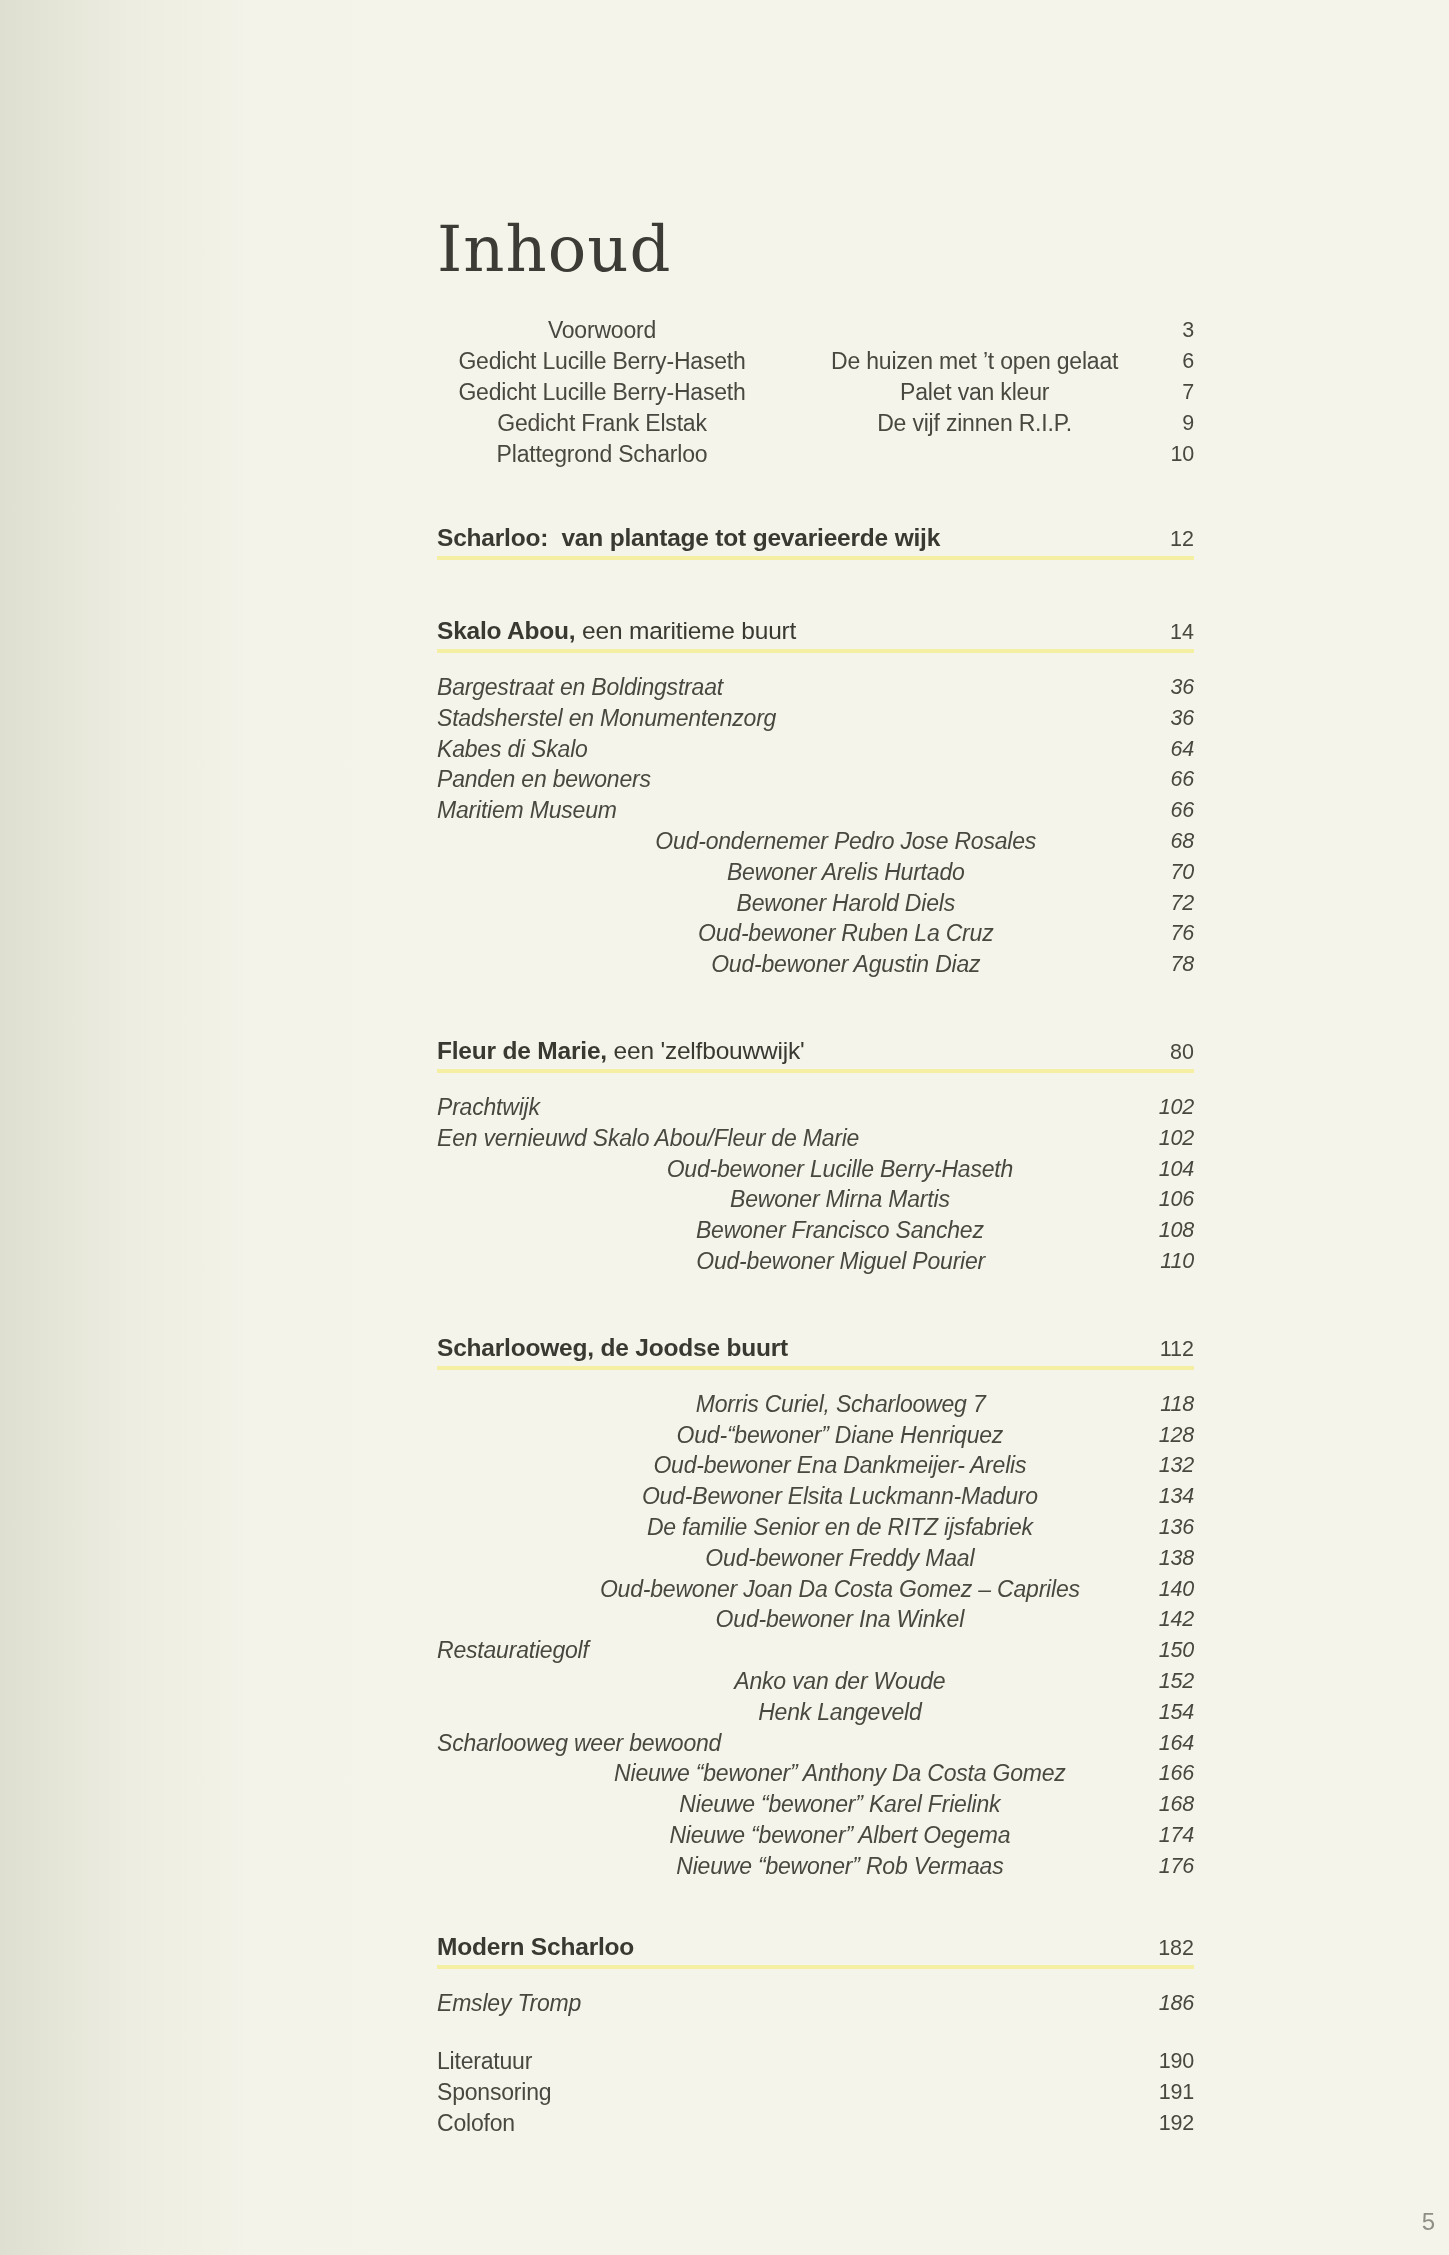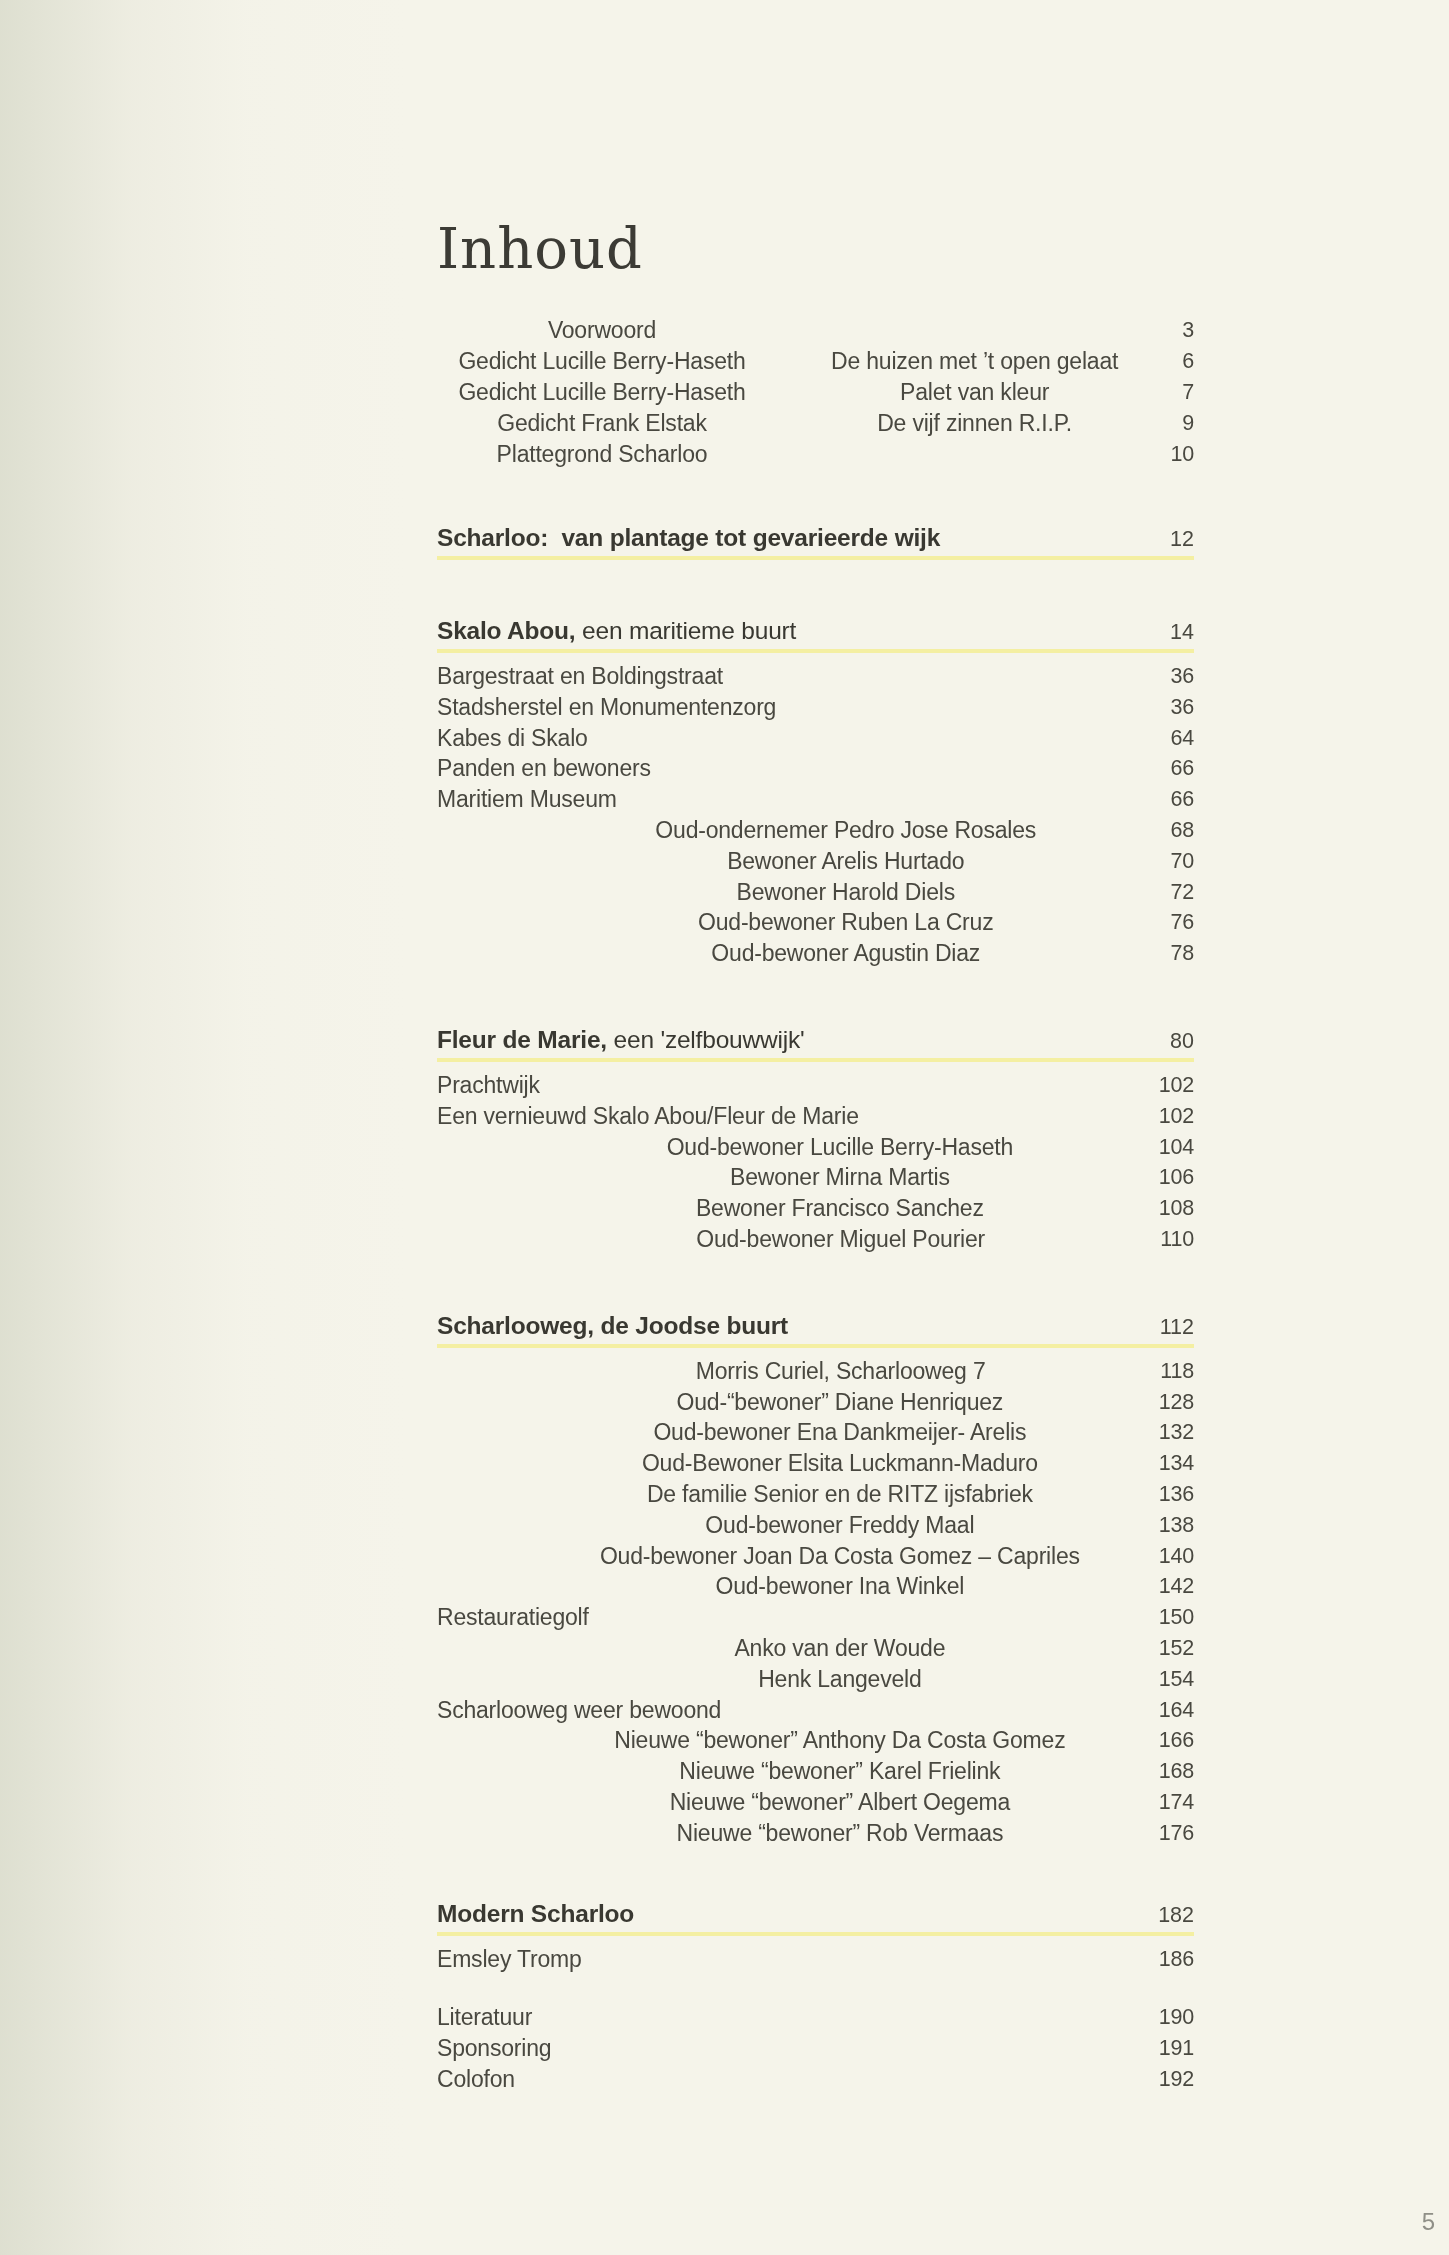--- a/index.html
+++ b/index.html
@@ -22,21 +22,21 @@
   }
   .main-col {
     position: absolute;
     left: 437px; top: 0;
     width: 757px;
   }
   .doc-title {
     margin: 212px 0 0 0;
     font-family: "DejaVu Serif", "Liberation Serif", serif;
     font-weight: 400;
-    font-size: 56px;
+    font-size: 64px;
     line-height: 74px;
     letter-spacing: 1px;
     color: var(--title-color, #3c3b35);
   }
   .front-matter { margin-top: 29px; }
   .fm-row {
     display: flex;
     font-size: 23px;
     line-height: 31px;
     color: var(--text-color, #494840);
@@ -59,21 +59,21 @@
     display: flex;
     align-items: baseline;
     border-bottom: 4px solid var(--accent, #f4efa2);
     padding-bottom: 2px;
     font-size: 24.5px;
     line-height: 30px;
     color: var(--heading-color, #393831);
   }
   .sec-heading .lead { font-weight: 700; white-space: pre; letter-spacing: -0.2px; }
   .sec-heading .tail { font-weight: 400; white-space: pre; letter-spacing: -0.2px; }
-  .sec-items { margin-top: 8px; }
+  .sec-items { margin-top: 19px; font-style: italic; }
   .item-row {
     display: flex;
     font-size: 23px;
     line-height: 30.8px;
     color: var(--text-color, #494840);
     letter-spacing: -0.2px;
   }
   .item-row.indent { padding-left: 84px; text-align: center; }
   .item-label { flex: 1; white-space: pre; }
   .back-matter { margin-top: 28px; }

